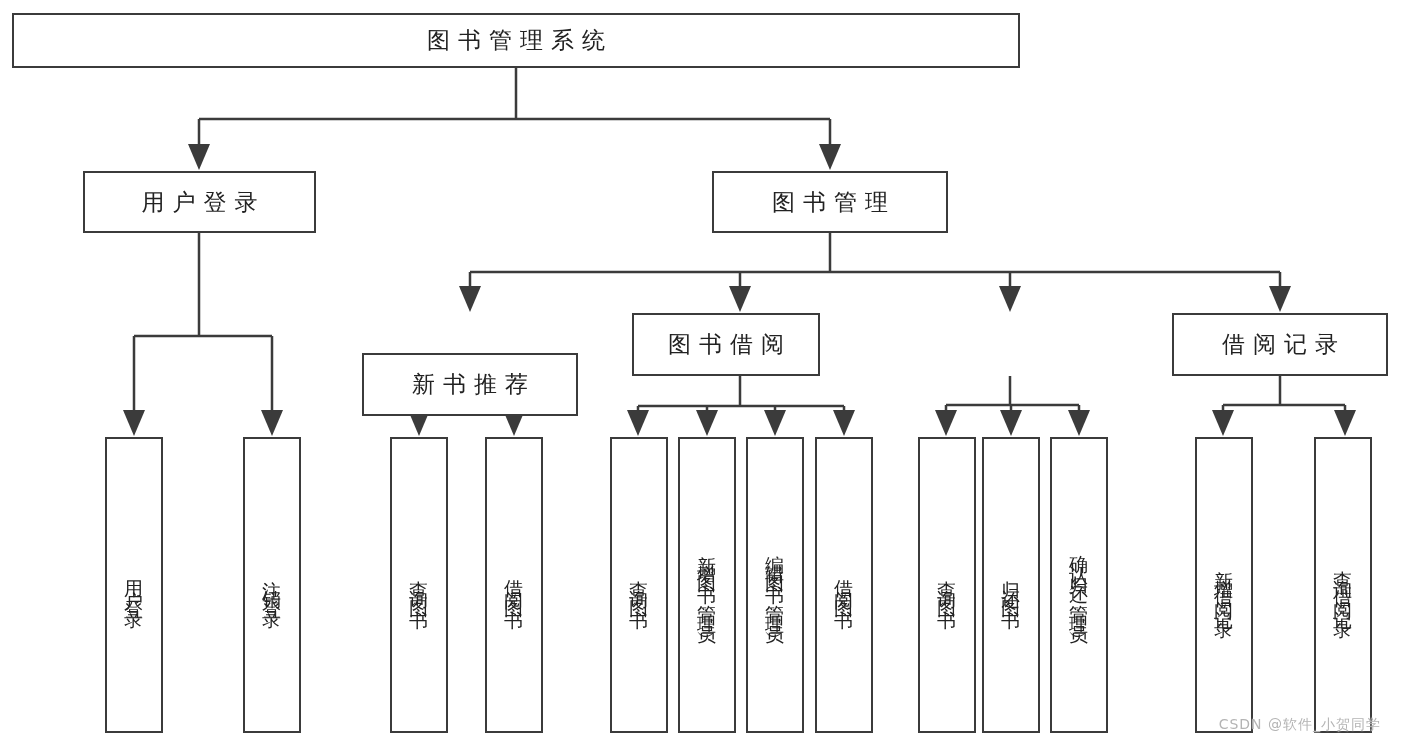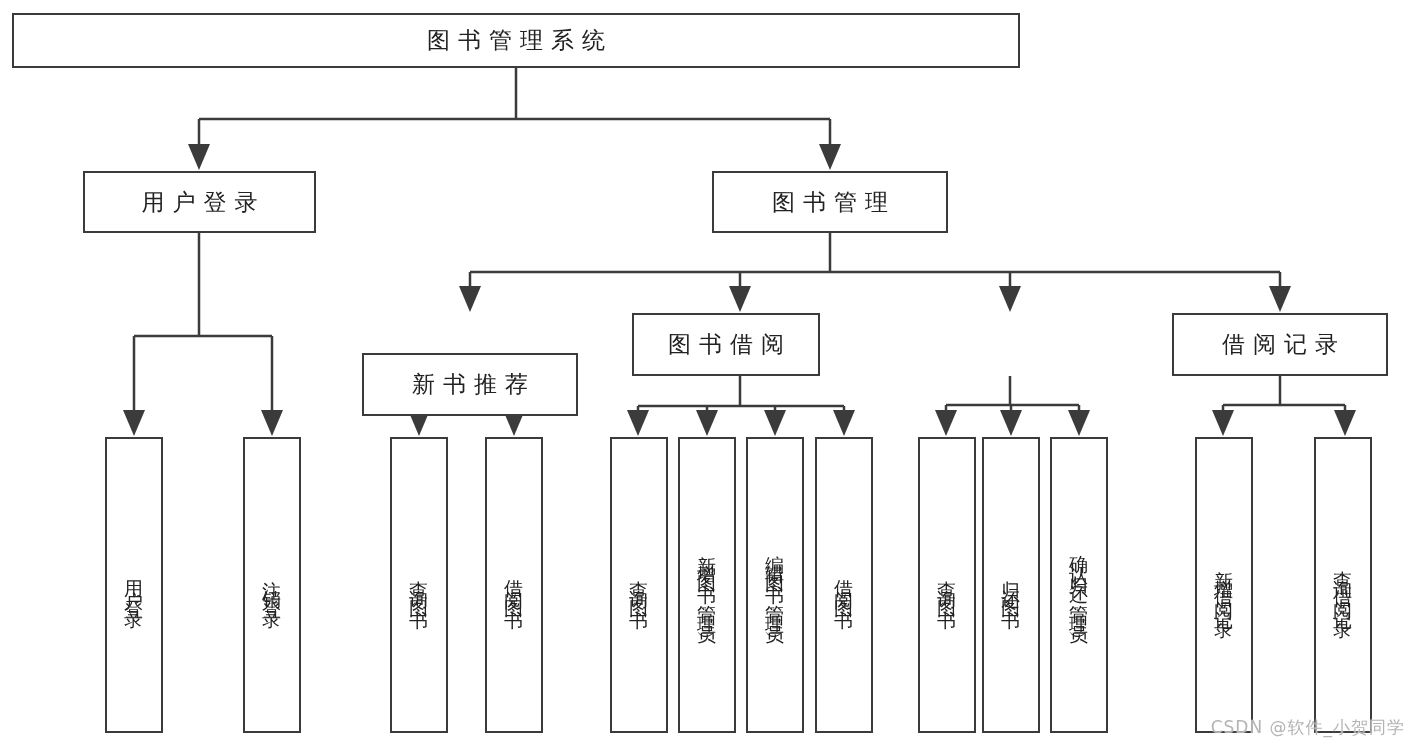--- a/index.html
+++ b/index.html
@@ -59,22 +59,22 @@
   .n-borrow{left:632px;top:313px;width:188px;height:63px;font-family:Liberation Mono, monospace;}
   .n-current{left:902px;top:313px;width:216px;height:63px;}
   .n-record{left:1172px;top:313px;width:216px;height:63px;}
   .lf-1{left:105px;}  .lf-2{left:243px;}
   .lf-3{left:390px;}  .lf-4{left:485px;}
   .lf-5{left:610px;}  .lf-6{left:678px;} .lf-7{left:746px;} .lf-8{left:815px;}
   .lf-9{left:918px;}  .lf-10{left:982px;} .lf-11{left:1050px;}
   .lf-12{left:1195px;} .lf-13{left:1314px;}
   .watermark{
     position:absolute;
-    right:0;top:716px;
-    font-size:17px;
+    right:24px;top:716px;
+    font-size:14px;
     letter-spacing:1px;
     color:var(--watermark-text);
     text-shadow:0 0 2px #ffffff;
     z-index:5;
     white-space:nowrap;
   }
 </style>
 </head>
 <body>
 

